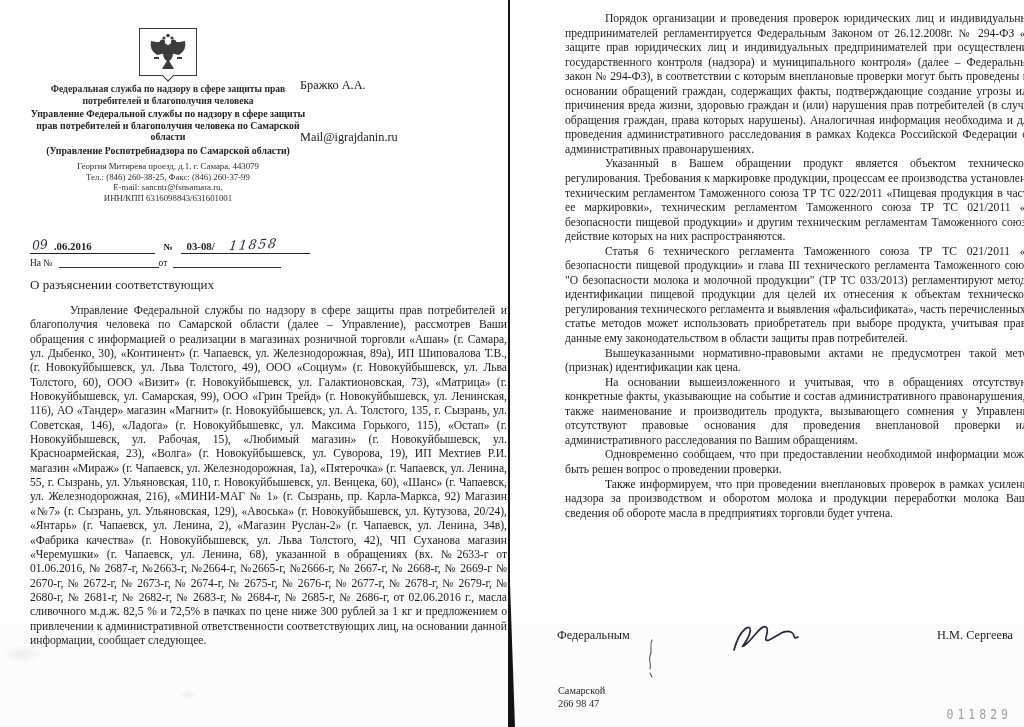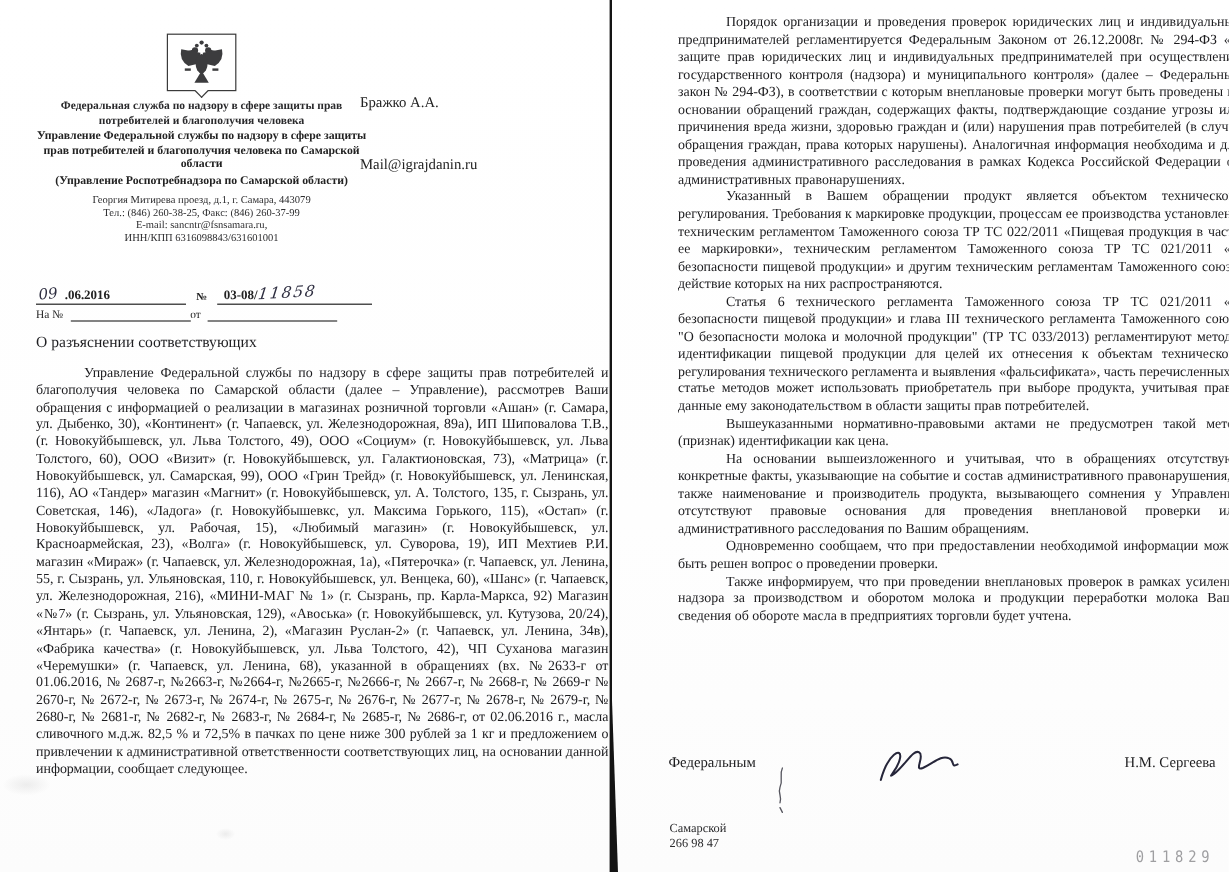--- a/index.html
+++ b/index.html
@@ -23,21 +23,21 @@
     width:7px;height:7px;background:#fff;border-right:1.2px solid #3a3a3a;border-bottom:1.2px solid #3a3a3a;
     transform:rotate(45deg);}
   .org1{font-size:9.6px;font-weight:bold;line-height:11.5px;margin-top:4px;color:#2a2a2c;}
   .org2{font-size:9.8px;font-weight:bold;line-height:11.5px;margin-top:2px;color:#222;}
   .org3{font-size:9.8px;font-weight:bold;line-height:11.5px;margin-top:2px;color:#222;}
   .addr{font-size:8.8px;line-height:10.6px;margin-top:5px;color:#2c2c2e;}
   .addr div{white-space:nowrap;}
   .ref-block{position:absolute;left:30px;top:221px;width:280px;font-size:10.5px;color:#222;}
   .ref-row{display:flex;align-items:flex-end;}
   .ref-seg1{width:128px;border-bottom:1.4px solid #222;display:flex;align-items:flex-end;gap:6px;padding:0 2px 1px 2px;}
-  .ref-seg2{width:128px;border-bottom:1.4px solid #222;display:flex;align-items:flex-end;gap:0;padding:0 2px 1px 6px;margin-left:8px;}
+  .ref-seg2{width:128px;border-bottom:1.4px solid #222;display:flex;align-items:flex-end;gap:14px;padding:0 2px 1px 6px;margin-left:8px;}
   .num-sign{margin-left:8px;font-weight:bold;font-size:9px;padding-bottom:2px;}
   .hand{font-family:"DejaVu Serif",serif;font-style:italic;color:#2e2e40;}
   .hand-date{font-size:12.5px;display:inline-block;transform:rotate(-5deg);}
   .hand-num{font-size:13px;display:inline-block;transform:rotate(-3deg) skewX(-10deg);letter-spacing:1.5px;}
   .printed-bold{font-weight:bold;font-size:10.8px;}
   .ref-row2{display:flex;align-items:flex-end;margin-top:4px;font-size:9.5px;}
   .blank1{width:100px;border-bottom:1px solid #333;margin-left:6px;}
   .blank2{width:108px;border-bottom:1px solid #333;margin-left:6px;}
   .ot-lab{}
   .recipient{position:absolute;left:300px;top:62px;font-size:12.3px;color:#222;}

